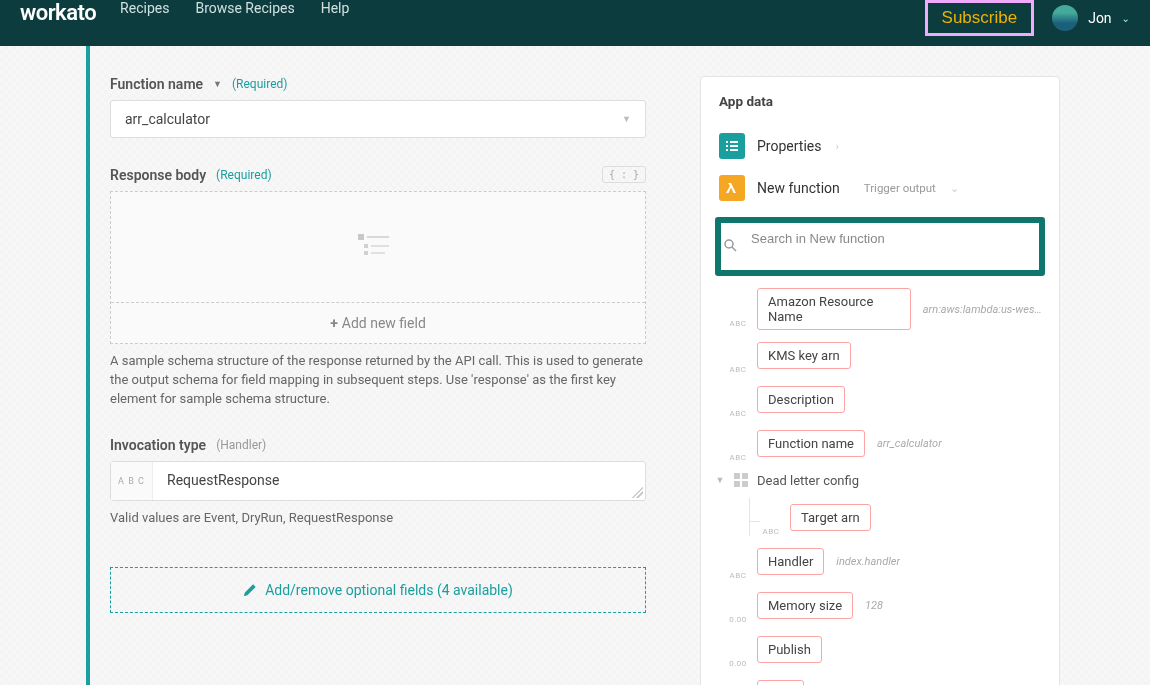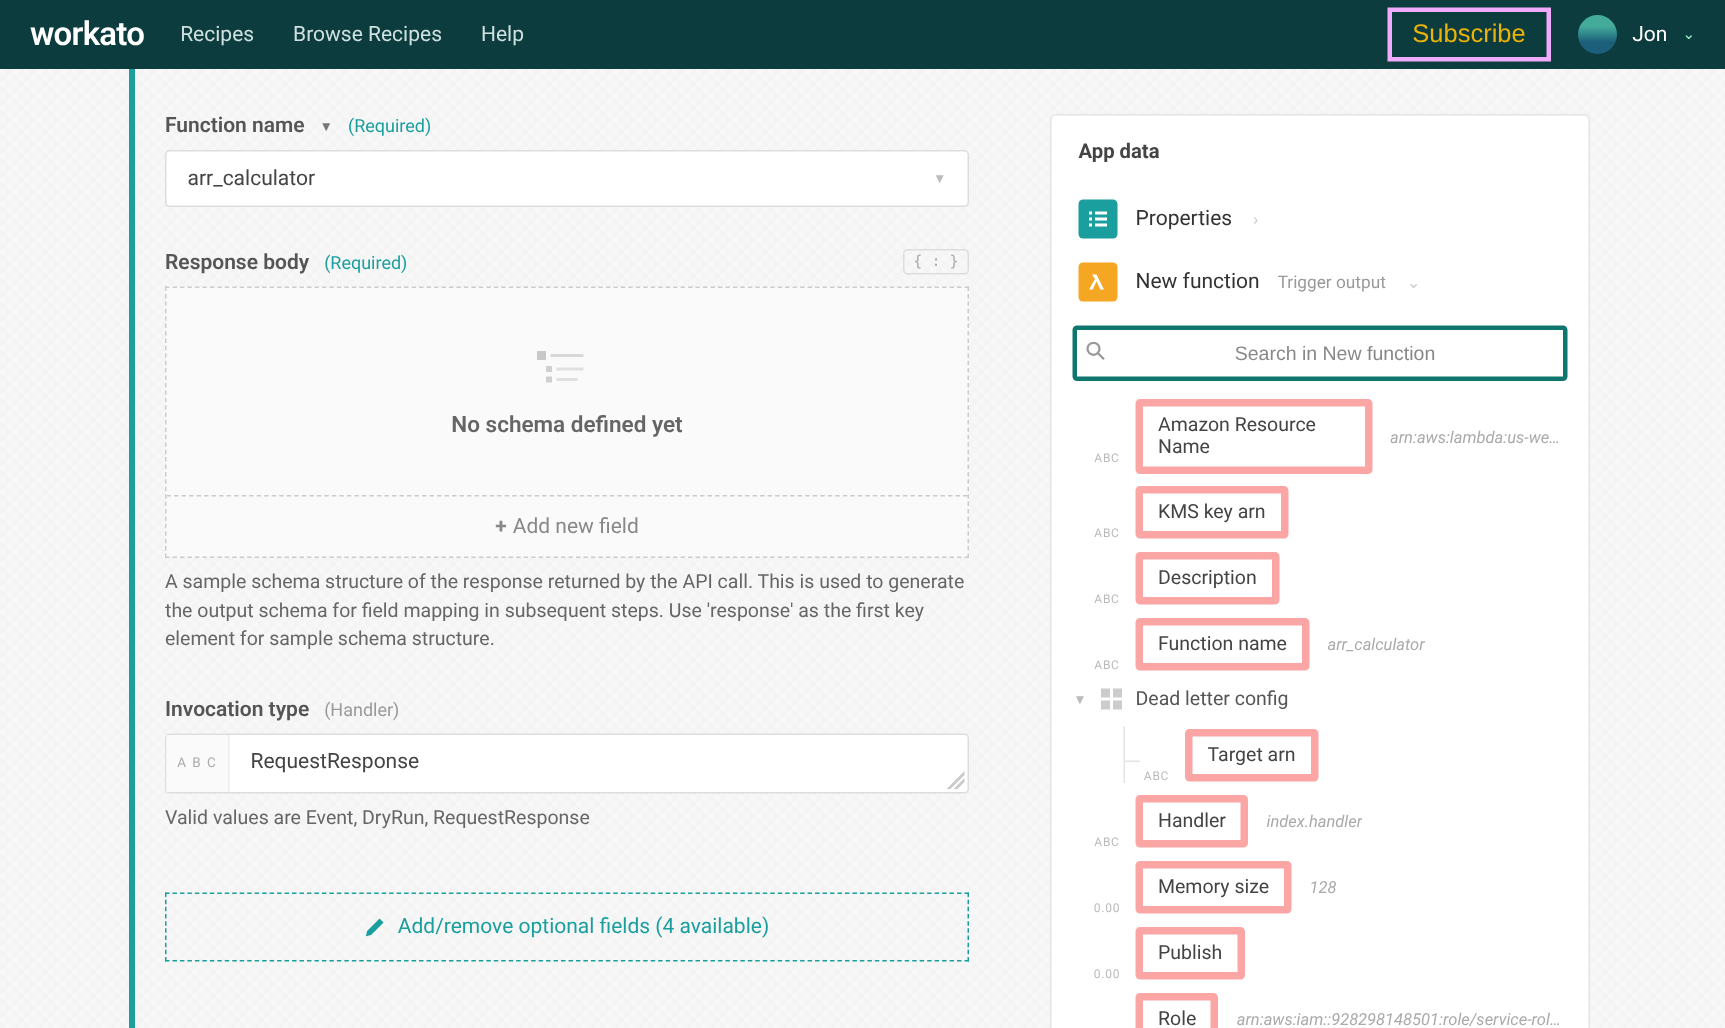--- a/index.html
+++ b/index.html
@@ -1,18 +1,18 @@
 <!DOCTYPE html>
 <html><head>
 <meta charset="utf-8">
 <style>
   * { box-sizing: border-box; margin: 0; padding: 0; }
   body { font-family: -apple-system, BlinkMacSystemFont, "Segoe UI", Roboto, "Helvetica Neue", Arial, sans-serif; background: #f7f7f7; color: #333; }
   
-  .header { background: #0d3c3e; height: 46px; display: flex; align-items: center; padding: 0 20px; }
+  .header { background: #0d3c3e; height: 46px; display: flex; align-items: flex-start; padding: 0 20px; }
   .logo { color: #fff; font-size: 22px; font-weight: 600; margin-right: 24px; letter-spacing: -0.5px; }
   .nav { display: flex; gap: 26px; }
   .nav a { color: #cfe0e0; text-decoration: none; font-size: 14px; }
   .header-right { margin-left: auto; display: flex; align-items: center; gap: 18px; }
   .subscribe-btn { background: transparent; border: 3px solid #f0abfc; color: #eab308; padding: 5px 14px; font-size: 17px; cursor: pointer; }
   .user { display: flex; align-items: center; gap: 10px; color: #fff; font-size: 14px; cursor: pointer; }
   .avatar { width: 26px; height: 26px; border-radius: 50%; background: linear-gradient(180deg, #4a9 30%, #1b5f7a 70%); }
   .chev { font-size: 10px; color: #9fc; }
 
   .page { display: flex; padding: 0 0 40px 86px; background:
@@ -56,32 +56,32 @@
   .dashed-btn { border: 1px dashed #1a9e9e; color: #1a9e9e; padding: 14px; text-align: center; font-size: 14px; cursor: pointer; display: flex; align-items: center; justify-content: center; gap: 8px; margin-top: 40px; }
   .pencil { width: 14px; height: 14px; }
 
   .panel { background: #fff; border: 1px solid #e4e4e4; border-radius: 4px; padding: 16px 14px 10px; }
   .panel-title { font-size: 13.5px; font-weight: 700; color: #444; margin-bottom: 16px; padding-left: 4px; }
   .panel-row { display: flex; align-items: center; gap: 12px; padding: 8px 4px; cursor: pointer; }
   .sq-icon { width: 26px; height: 26px; border-radius: 3px; display: flex; align-items: center; justify-content: center; flex-shrink: 0; }
   .sq-teal { background: #1a9e9e; }
   .sq-orange { background: #f5a623; }
   .panel-row .txt { font-size: 14px; color: #333; }
-  .panel-row .sub { font-size: 11.5px; color: #999; margin-left: 0; text-align: center; }
+  .panel-row .sub { font-size: 11.5px; color: #999; margin-left: 12px; text-align: center; }
   .panel-row .arrow { color: #ccc; font-size: 11px; margin-left: 2px; }
 
   .search-wrap { margin: 8px 0 12px; position: relative; }
-  .search-input { width: 100%; border: 3px solid #0f766e; border-radius: 3px; padding: 8px 10px 8px 30px; font-size: 13px; color: #555; text-align: center; }
+  .search-input { width: 100%; border: 6px solid #0f766e; border-radius: 3px; padding: 8px 10px 24px 30px; font-size: 13px; color: #555; }
   .search-input::placeholder { color: #888; }
   .search-ic { position: absolute; left: 9px; top: 50%; transform: translateY(-50%); color: #999; font-size: 13px; pointer-events: none; }
 
   .pill-list { display: flex; flex-direction: column; gap: 6px; padding-left: 12px; }
   .pill-row { display: flex; align-items: center; gap: 8px; }
   .tbadge { width: 22px; text-align: center; font-size: 8px; color: #bbb; letter-spacing: 0.5px; flex-shrink: 0; margin-top: 29px; }
-  .pill { border: 5px solid #fca5a5; border-radius: 3px; padding: 5px 10px; font-size: 13px; color: #444; background: #fff; cursor: grab; }
+  .pill { border: 1px solid #fca5a5; border-radius: 3px; padding: 5px 10px; font-size: 13px; color: #444; background: #fff; cursor: grab; }
   .pill-ex { font-size: 11px; color: #aaa; font-style: italic; margin-left: 4px; white-space: nowrap; overflow: hidden; text-overflow: ellipsis; }
   .group-row { display: flex; align-items: center; gap: 8px; padding: 4px 0; }
   .group-caret { color: #bbb; font-size: 9px; width: 10px; text-align: center; }
   .group-ic { width: 16px; height: 16px; color: #bbb; }
   .group-label { font-size: 13px; color: #555; }
   .nested { margin-left: 22px; border-left: 1px solid #e4e4e4; padding-left: 10px; position: relative; }
   .nested::before { content: ""; position: absolute; left: 0; bottom: 14px; width: 10px; height: 1px; background: #e4e4e4; }
 </style>
 </head>
 <body>
@@ -131,21 +131,20 @@
           <span class="schema-icon">
             <svg width="40" height="30" viewBox="0 0 40 30">
               <rect x="0" y="4" width="6" height="6" fill="#c8c8c8"></rect>
               <rect x="9" y="6" width="22" height="2" fill="#d8d8d8"></rect>
               <rect x="6" y="14" width="4" height="4" fill="#d0d0d0"></rect>
               <rect x="13" y="15" width="18" height="2" fill="#e0e0e0"></rect>
               <rect x="6" y="21" width="4" height="4" fill="#d0d0d0"></rect>
               <rect x="13" y="22" width="14" height="2" fill="#e0e0e0"></rect>
             </svg>
           </span>
-          <div class="schema-title">No schema defined yet</div>
         </div>
         <div class="add-field">Add new field</div>
       </div>
       <div class="help-text">A sample schema structure of the response returned by the API call. This is used to generate the output schema for field mapping in subsequent steps. Use 'response' as the first key element for sample schema structure.</div>
     </div>
 
     <div class="field-block">
       <div class="label-row">
         <span class="label">Invocation type</span>
         <span class="opt">(Handler)</span>

